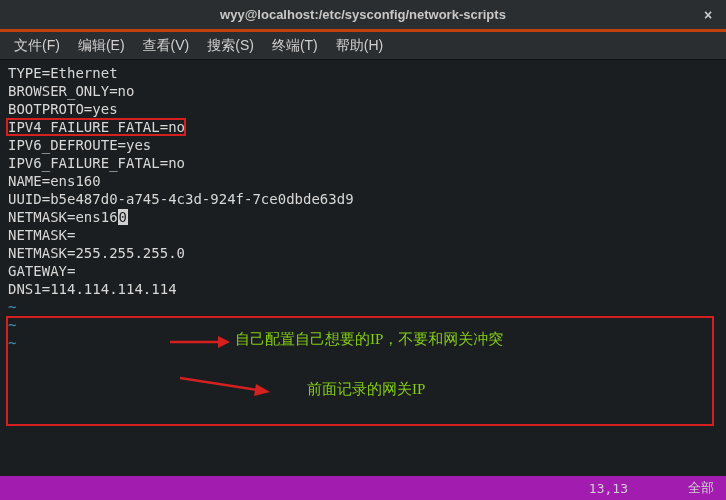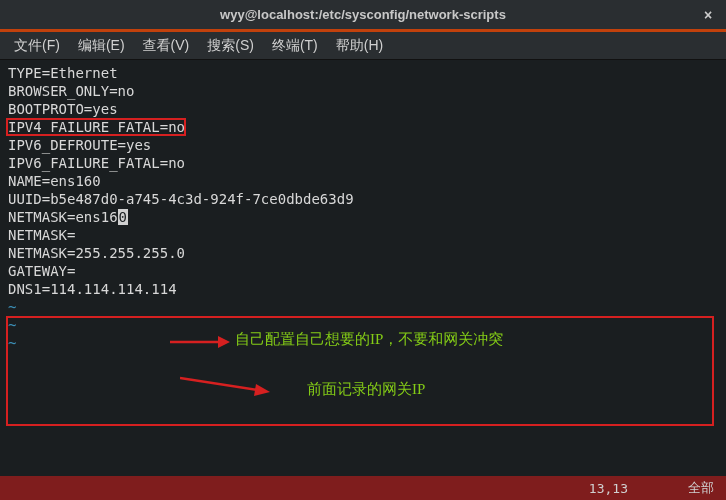--- a/index.html
+++ b/index.html
@@ -98,21 +98,21 @@
     font-family: Liberation Serif, serif;
     font-size: 15px;
     pointer-events: none;
   }
   .statusbar {
     position: absolute;
     bottom: 0;
     left: 0;
     right: 0;
     height: 24px;
-    background: #7f1d1d;
+    background: #a21caf;
     color: #d0d0d0;
     font-size: 13px;
     display: flex;
     align-items: center;
     justify-content: flex-end;
     padding: 0 12px;
     gap: 60px;
     font-family: monospace;
   }
   .hidden-ip {

